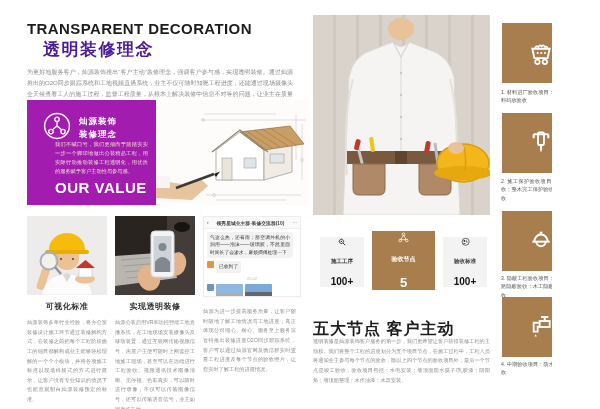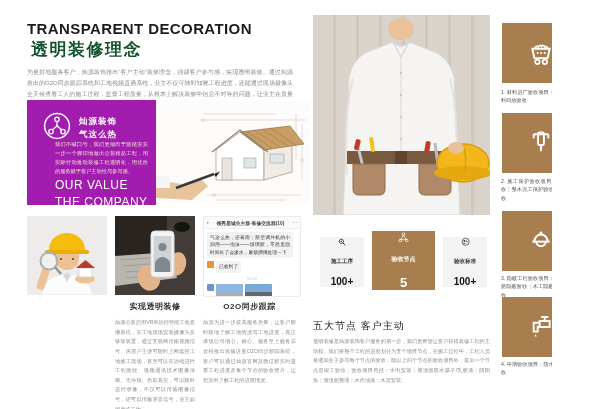--- a/index.html
+++ b/index.html
@@ -2,29 +2,29 @@
 <html><head>
 <meta charset="utf-8">
 <style>
   html,body{margin:0;padding:0;background:#fff;}
   .page{position:relative;width:552px;height:409px;background:#fff;overflow:hidden;
         font-family:"Liberation Sans","DejaVu Sans",sans-serif;color:#222;}
   .abs{position:absolute;}
 
   
   .title-en{left:27px;top:20px;font-size:15px;font-weight:bold;letter-spacing:.4px;color:#1c1c1c;}
-  .title-zh{left:31px;top:38px;font-size:17px;font-weight:bold;letter-spacing:1.5px;color:#14532d;}
+  .title-zh{left:43px;top:38px;font-size:17px;font-weight:bold;letter-spacing:1.5px;color:#4c1d95;}
   .intro{left:27px;top:67px;width:266px;font-size:6px;line-height:1.8;color:#8a8a8a;text-align:justify;}
 
   
   .brand{left:27px;top:100px;width:129px;height:105px;background:#a21caf;}
   .brand-icon{left:16px;top:12px;width:28px;height:28px;}
   .brand-title{left:52px;top:15px;font-size:8.5px;font-weight:bold;color:#fff;line-height:1.55;letter-spacing:1px;}
   .brand-body{left:28px;top:40px;width:93px;font-size:5.2px;line-height:1.75;color:#eedfcd;text-align:justify;}
-  .brand-footer{left:28px;top:77px;font-size:12px;font-weight:normal;color:#fff;line-height:1.45;letter-spacing:.5px;}
+  .brand-footer{left:28px;top:77px;font-size:15px;font-weight:bold;color:#fff;line-height:1.45;letter-spacing:.5px;}
 
   
   .sketch{left:156px;top:100px;width:154px;height:105px;background:#fdfcfa;}
 
   
   .photo{top:216px;height:79px;overflow:hidden;}
   .p1{left:27px;width:80px;background:#eeecea;}
   .p2{left:115px;width:80px;background:#423b37;}
   .chat{left:203px;width:96px;background:#fff;border:1px solid #ececec;font-size:4.8px;}
   .chat-head{height:11px;background:#fafafa;border-bottom:1px solid #eee;display:flex;align-items:center;padding:0 3px;color:#444;}
@@ -52,21 +52,21 @@
   
   .stat{display:flex;flex-direction:column;align-items:center;justify-content:center;gap:11px;}
   .s1{left:320px;top:237px;width:44px;height:50px;background:#f3f3f3;}
   .s2{left:372px;top:231px;width:63px;height:59px;background:#a87e4f;}
   .s3{left:443px;top:237px;width:44px;height:50px;background:#f3f3f3;}
   .slabel{font-size:5.5px;color:#3b3b3b;font-weight:bold;}
   .svalue{font-size:10px;font-weight:bold;color:#141414;}
   .s2 .slabel{color:#fff;font-size:6px;} .s2 .svalue{color:#fff;font-size:13px;}
 
   
-  .fn-title{left:313px;top:319px;font-size:10px;font-weight:normal;color:#1d1d1d;letter-spacing:1px;}
+  .fn-title{left:313px;top:319px;font-size:16px;font-weight:bold;color:#1d1d1d;letter-spacing:1px;}
   .fn-body{left:313px;top:337px;width:177px;font-size:5.2px;line-height:1.85;color:#8d8d8d;text-align:justify;}
 
   
   .chk{left:502px;width:78px;height:60px;background:#a87e4f;display:flex;align-items:center;justify-content:center;}
   .k1{top:23px;} .k2{top:113px;} .k3{top:211px;} .k4{top:297px;}
   .cap{left:501px;width:95px;font-size:5.2px;line-height:1.6;color:#555;text-align:justify;}
   .c1{top:88px;} .c2{top:177px;} .c3{top:274px;} .c4{top:360px;}
   svg{display:block;}
 </style>
 </head>
@@ -82,21 +82,21 @@
     <svg class="abs brand-icon" viewBox="0 0 28 28">
       <circle cx="14" cy="14" r="12.4" fill="none" stroke="#fff" stroke-width="1.5"></circle>
       <path d="M14 9 V14 M14 14 L9 18 M14 14 L19 18" stroke="#fff" stroke-width="1.3" fill="none"></path>
       <circle cx="14" cy="7.3" r="2.2" fill="none" stroke="#fff" stroke-width="1.3"></circle>
       <circle cx="8" cy="19.6" r="2.2" fill="none" stroke="#fff" stroke-width="1.3"></circle>
       <circle cx="20" cy="19.6" r="2.2" fill="none" stroke="#fff" stroke-width="1.3"></circle>
       <circle cx="14" cy="14" r="1.2" fill="#fff"></circle>
     </svg>
     <div class="abs brand-title">
       <div>灿源装饰</div>
-      <div>气这么热</div>
+      <div>装修理念</div>
     </div>
     <div class="abs brand-body">我们不喊口号，我们更倾向于踏踏实实一步一个脚印地做出公装精品工程，用实际行动推动装修工程透明化，用优质的服务赋予客户主动性与参与感。</div>
     <div class="abs brand-footer">
       <div>OUR VALUE</div>
       <div>THE COMPANY</div>
     </div>
   </div>
 
   <div class="abs sketch">
     <svg width="154" height="105" viewBox="0 0 154 105">
@@ -177,26 +177,29 @@
       <div class="ctime">20:42</div>
       <div class="crow">
         <div class="avatar av-b"></div>
         <div class="thumb th1"></div>
         <div class="thumb th2"></div>
       </div>
 
     </div>
   </div>
 
+  <div class="abs fcol fc1">
+    <div class="ftitle">可视化标准</div>
+    <div class="fbody">灿源装饰多年行业经验，将办公室装修设计施工环节通过装修解构方式，在装修之前把每个工程阶段施工的细目都解构成业主能够轻松理解的一个个小模块，并将各项施工标准以现场样板式的方式进行展示，让客户没有专业知识的情况下也能直观明白灿源装修预定的标准。</div>
+  </div>
   <div class="abs fcol fc2">
     <div class="ftitle">实现透明装修</div>
     <div class="fbody">灿源公装启用VR和远控智能工地直播系统，在工地现场安装摄像头及移动装置，通过互联网传输视频信号，房屋户主便可随时上网监控工地施工现场，甚至可以在远端进行工程验收。视频通讯技术图像清晰、无停顿、色彩真实，可以随时进行录像，不仅可以传输图像信号，还可以传输语音信号，业主如同身临工地。</div>
   </div>
   <div class="abs fcol fc3">
-    <div class="ftitle">O2O同步跟踪</div>
     <div class="fbody">灿源为进一步提高服务质量，让客户随时随地了解工地情况与工地进度，真正体现公司细心、耐心、服务至上服务宗旨特推出装修进度O2O同步跟踪系统，客户可以通过灿源官网及微信群实时查看工程进度及每个节点的验收照片，让您实时了解工程的进展情况。</div>
   </div>
 
   <div class="abs craft">
     <svg width="177" height="200" viewBox="0 0 177 200">
       <ellipse cx="88" cy="14" rx="13" ry="11" fill="#e9c29a"></ellipse>
       <path d="M30 200 L36 62 Q40 40 62 34 L80 27 Q88 36 96 27 L114 34 Q136 40 141 62 L147 200 Z" fill="#f5f4f2" stroke="#ddd9d4" stroke-width="1"></path>
       <path d="M80 27 L88 42 L96 27" fill="none" stroke="#d8d4cf" stroke-width="1.2"></path>
       <path d="M88 42 V138" stroke="#ddd9d4" stroke-width="1"></path>
       <circle cx="88" cy="58" r="1.2" fill="#c9c5c0"></circle>

